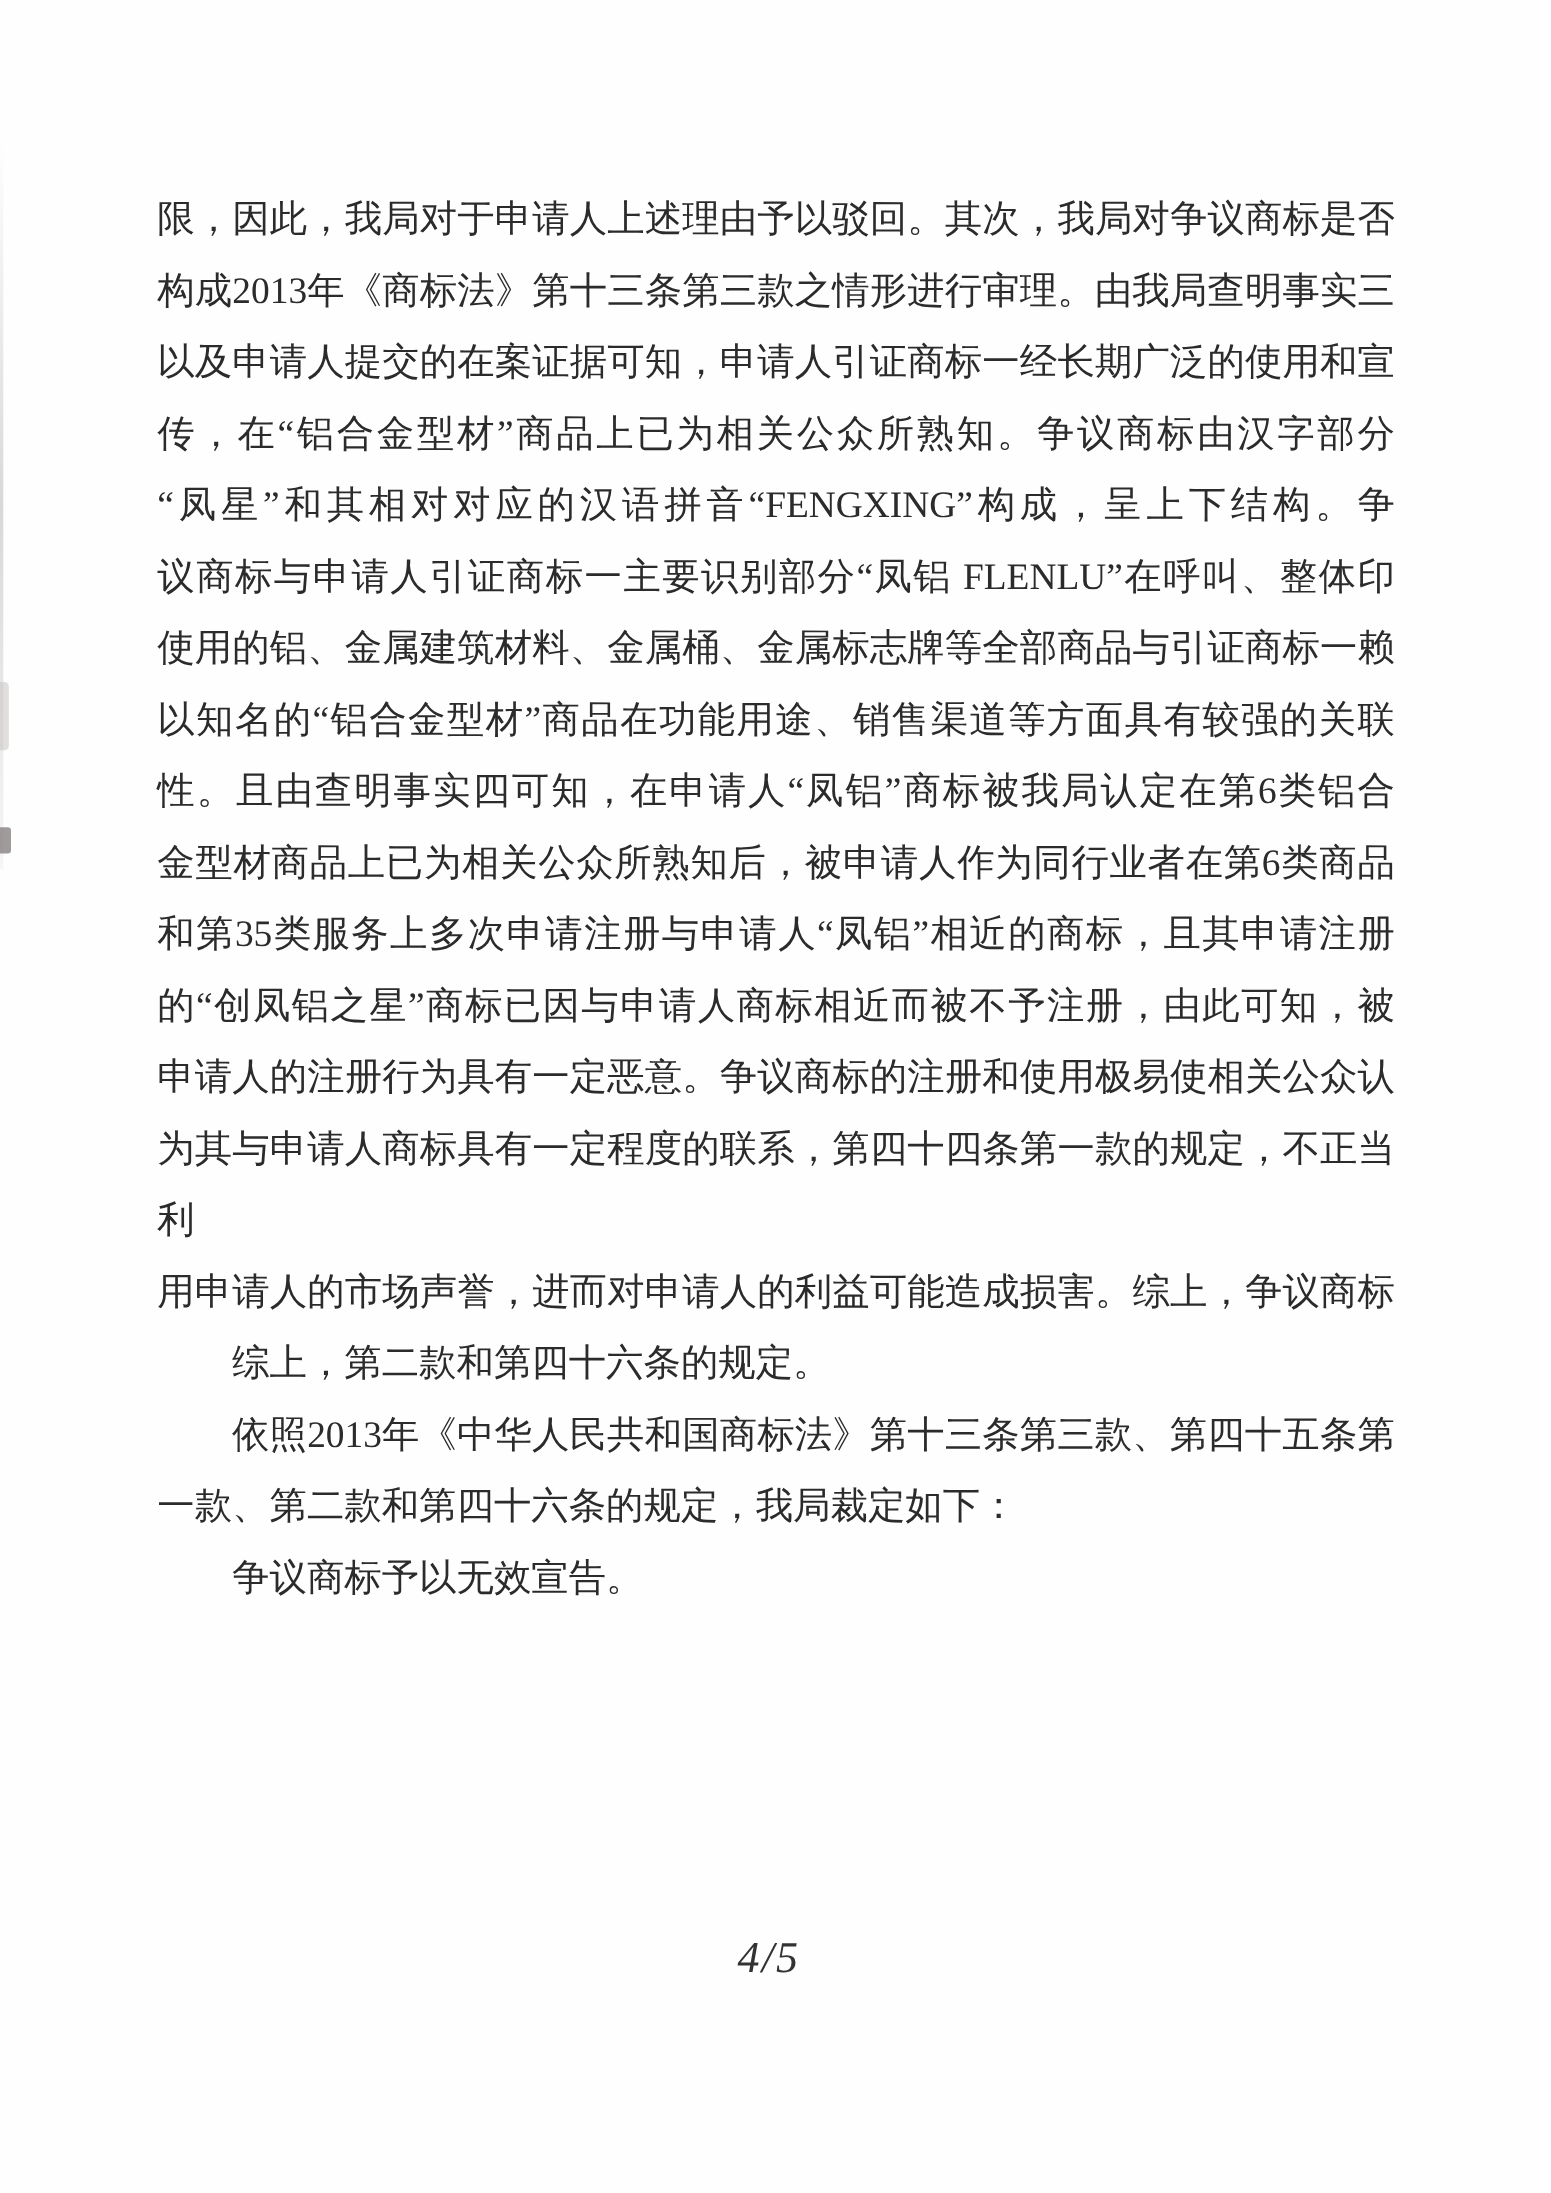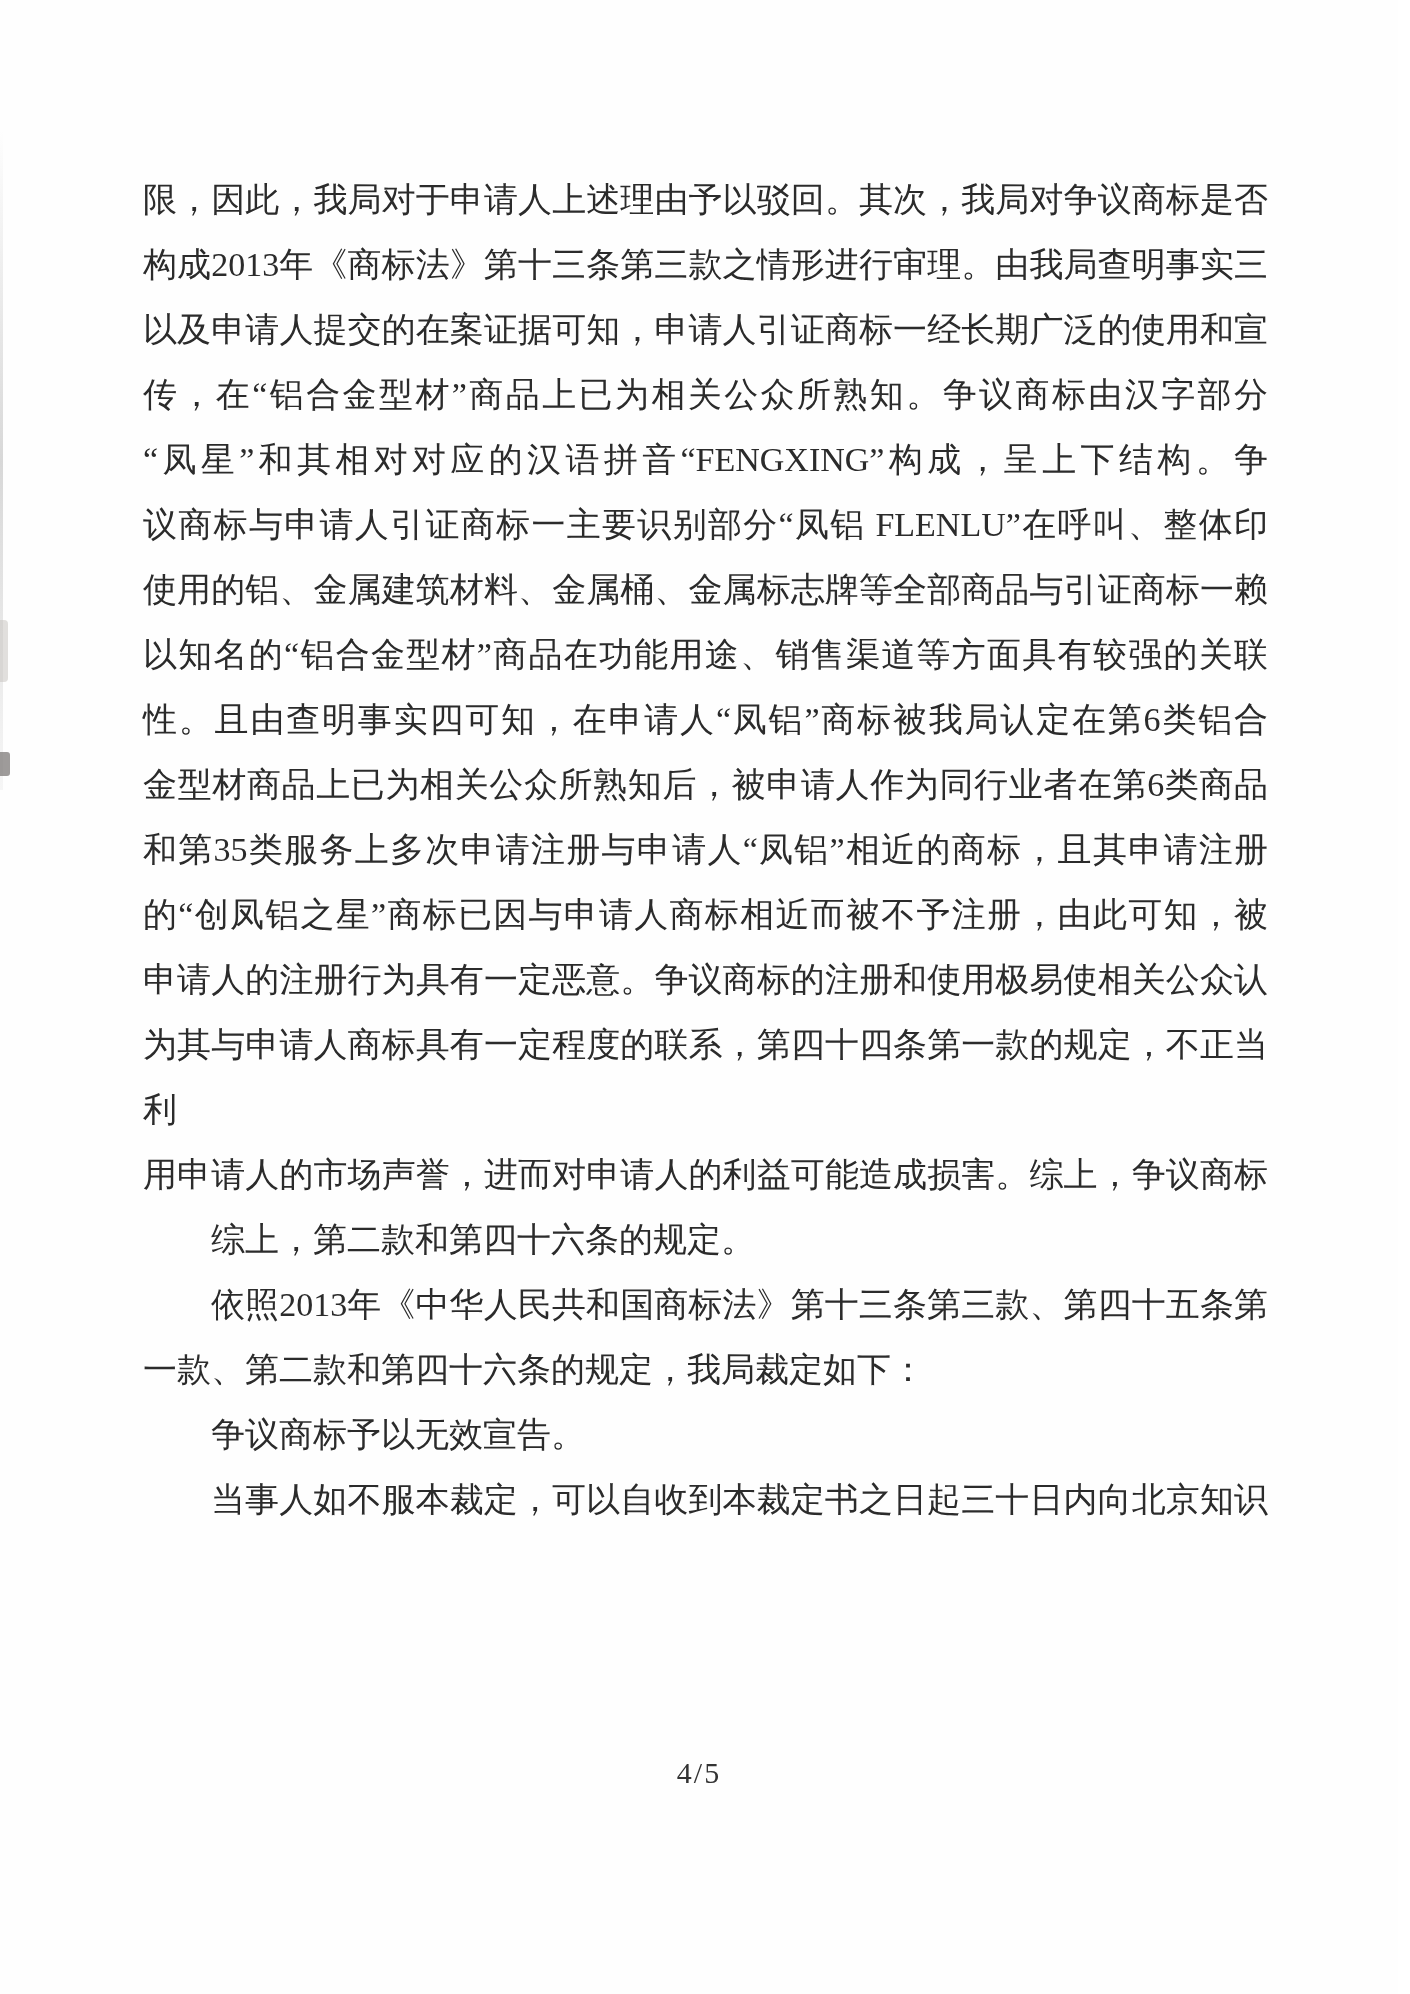--- a/index.html
+++ b/index.html
@@ -38,23 +38,24 @@
   }
   .doc-body p.ind {
     text-indent: 2em;
   }
   .page-number {
     position: absolute;
     left: 0;
     top: 1756px;
     width: 100%;
     text-align: center;
-    font-size: 30px;
+    font-size: 40px;
     color: #333333;
     letter-spacing: 2px;
+    font-style: italic;
   }
   
   .edge-shadow {
     position: absolute;
     left: 0;
     top: 130px;
     width: 3px;
     height: 660px;
     background: linear-gradient(to bottom, rgba(200,200,200,0), rgba(185,185,185,0.55), rgba(200,200,200,0.15));
   }
@@ -101,18 +102,17 @@
     <p class="f">金型材商品上已为相关公众所熟知后，被申请人作为同行业者在第6类商品</p>
     <p class="f">和第35类服务上多次申请注册与申请人“凤铝”相近的商标，且其申请注册</p>
     <p class="f">的“创凤铝之星”商标已因与申请人商标相近而被不予注册，由此可知，被</p>
     <p class="f">申请人的注册行为具有一定恶意。争议商标的注册和使用极易使相关公众认</p>
     <p class="f">为其与申请人商标具有一定程度的联系，第四十四条第一款的规定，不正当利</p>
     <p class="f">用申请人的市场声誉，进而对申请人的利益可能造成损害。综上，争议商标</p>
     <p class="ind">综上，第二款和第四十六条的规定。</p>
     <p class="f ind">依照2013年《中华人民共和国商标法》第十三条第三款、第四十五条第</p>
     <p>一款、第二款和第四十六条的规定，我局裁定如下：</p>
     <p class="ind">争议商标予以无效宣告。</p>
-    <p class="f ind">当事人如不服本裁定，可以自收到本裁定书之日起三十日内向北京知识</p>
   </div>
 
   <div class="page-number">4/5</div>
 
 </div>
 
 </body></html>

